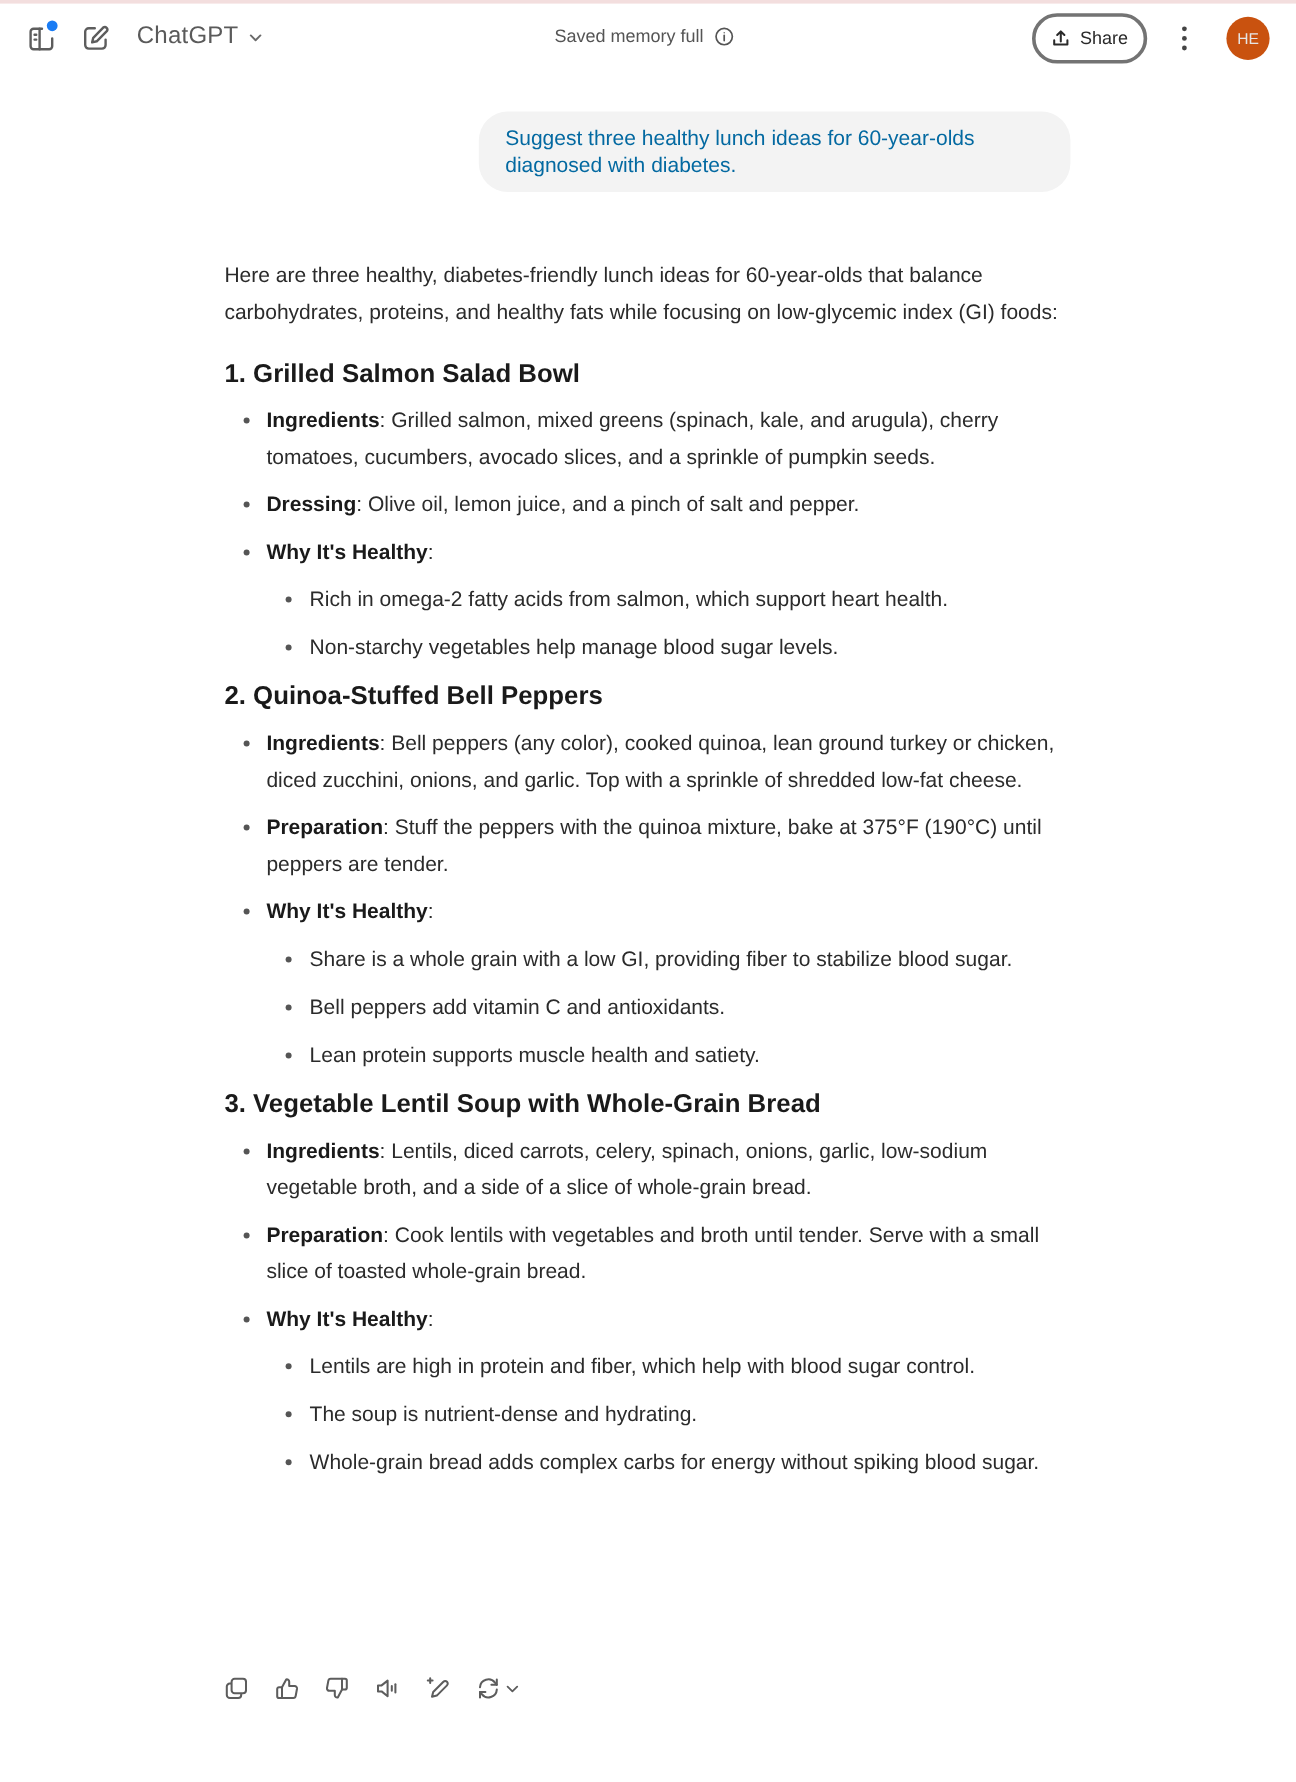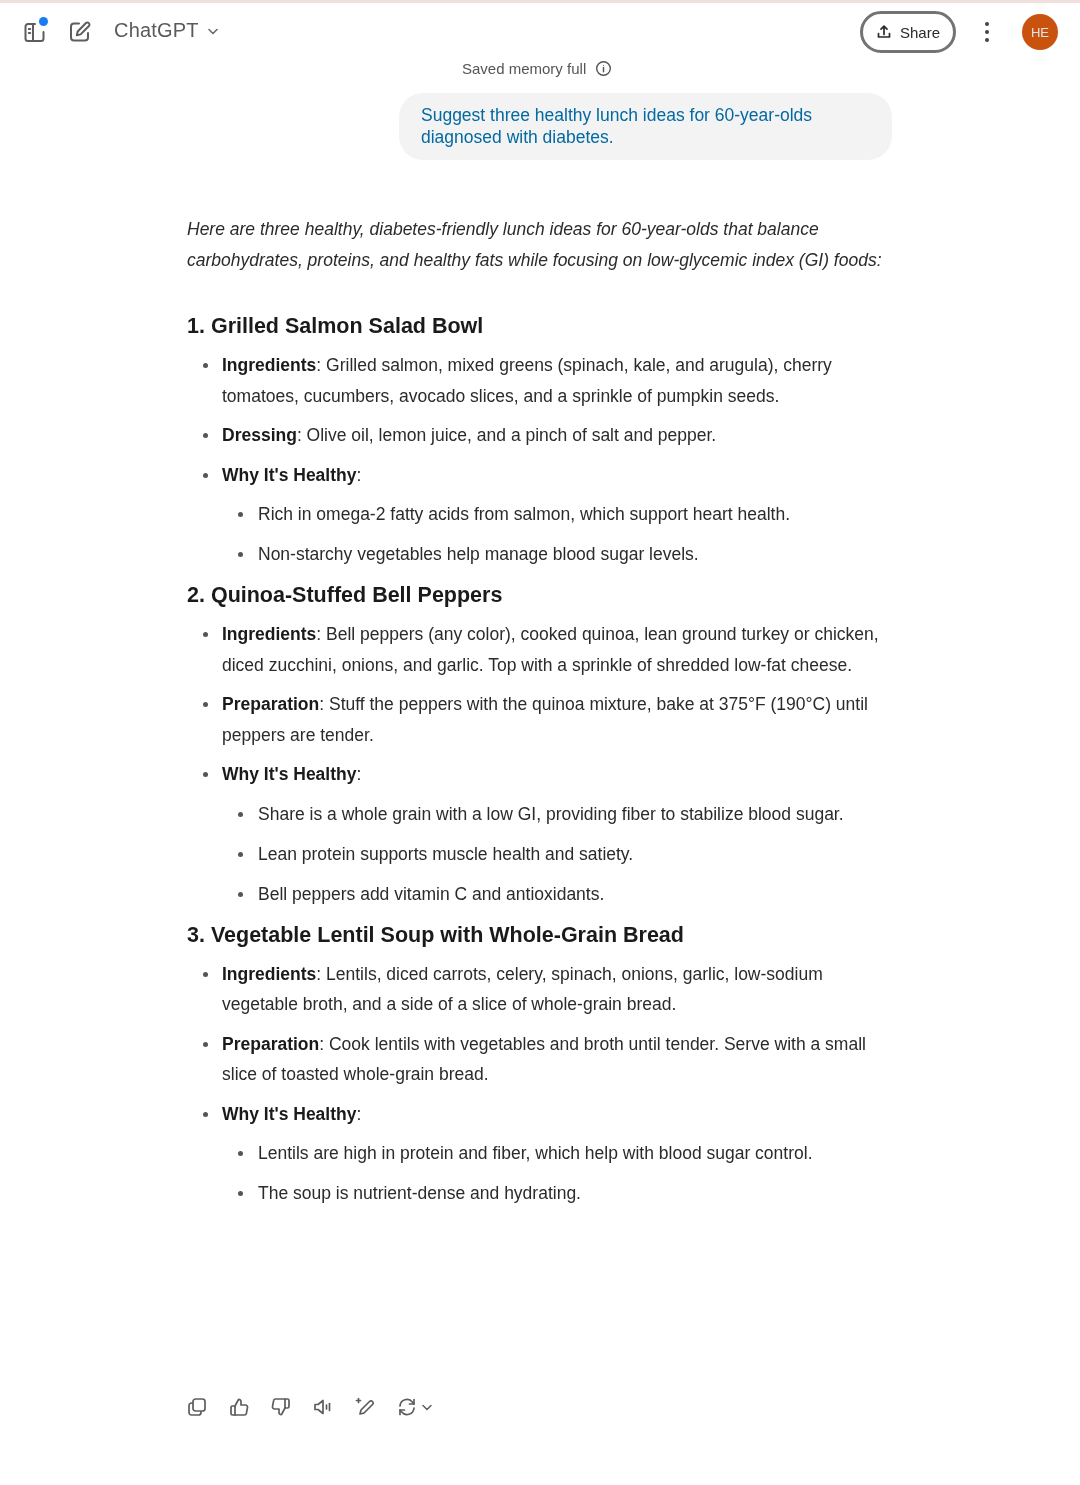--- a/index.html
+++ b/index.html
@@ -10,38 +10,38 @@
 
   .header { position: absolute; top: 3px; left: 0; width: 1080px; height: 58px; }
   .hdr-icon { position: absolute; top: 16px; width: 26px; height: 26px; color: #5d5d5d; cursor: pointer; }
   .hdr-icon svg { width: 26px; height: 26px; display: block; }
   .sidebar-btn { left: 22px; }
   .sidebar-dot { position: absolute; left: 17px; top: -2px; width: 9px; height: 9px; border-radius: 50%; background: #1a7cf4; }
   .newchat-btn { left: 67px; }
   .model-switch { position: absolute; left: 114px; top: 16px; display: flex; align-items: center; gap: 6px; cursor: pointer; }
   .model-name { font-size: 20px; color: #5a5a5a; letter-spacing: 0.2px; text-align: center; }
   .model-chev { width: 16px; height: 16px; color: #6b6b6b; }
-  .memory { position: absolute; left: 462px; top: 19px; display: flex; align-items: flex-start; gap: 9px; margin-top: 38px; }
+  .memory { position: absolute; left: 462px; top: 19px; display: flex; align-items: flex-start; gap: 9px; }
   .memory-text { font-size: 15px; color: #555; }
   .info-icon { width: 17px; height: 17px; color: #555; cursor: pointer; }
   .share-btn { position: absolute; left: 860px; top: 8px; width: 96px; height: 42px; border: 3px solid #737373; border-radius: 21px;
                display: flex; align-items: center; justify-content: center; gap: 8px; background: #fff; cursor: pointer; }
   .share-icon { width: 16px; height: 16px; color: #2a2a2a; }
   .share-label { font-size: 15px; color: #2a2a2a; }
   .more-btn { position: absolute; left: 976px; top: 16px; width: 22px; height: 26px; display: flex; flex-direction: column; align-items: center; justify-content: center; gap: 4px; cursor: pointer; }
   .more-btn span { width: 4px; height: 4px; border-radius: 50%; background: #444; display: block; }
   .avatar { position: absolute; left: 1022px; top: 11px; width: 36px; height: 36px; border-radius: 50%; background: #c9520f;
             color: #e5e5e5; font-size: 13px; display: flex; align-items: center; justify-content: center; cursor: pointer; text-align: center; }
 
   .user-bubble { position: absolute; left: 399px; top: 93px; width: 493px; background: #f3f3f3; border-radius: 24px;
                  padding: 11px 22px 12px 22px; font-size: 17.5px; line-height: 22px; color: #0369a1; }
 
   .answer { position: absolute; left: 187px; top: 214px; width: 712px; font-size: 17.5px; color: #2b2b2b; }
   .answer p { line-height: 31px; }
-  .intro { margin-bottom: 34px; font-style: italic; }
+  .intro { margin-bottom: 19px; }
   .section-title { font-size: 21.5px; font-weight: bold; color: #1a1a1a; line-height: 32px; margin-bottom: 8px; }
   ul.l1 { list-style: none; margin-left: 15px; margin-bottom: 8px; }
   ul.l1 > li { position: relative; padding-left: 20px; line-height: 30.5px; margin-bottom: 9px; }
   ul.l1 > li::before { content: ""; position: absolute; left: 1px; top: 13px; width: 5px; height: 5px; border-radius: 50%; background: #555; }
   ul.l2 { list-style: none; margin-left: 15px; margin-top: 9px; }
   ul.l2 > li { position: relative; padding-left: 21px; line-height: 30px; margin-bottom: 10px; }
   ul.l2 > li::before { content: ""; position: absolute; left: 1px; top: 13px; width: 5px; height: 5px; border-radius: 50%; background: #555; }
   .lbl { font-weight: bold; color: #1a1a1a; }
   .outro { margin-top: 6px; line-height: 30px; }
 
@@ -117,34 +117,35 @@
     </li>
   </ul>
 
   <h3 class="section-title">2. Quinoa-Stuffed Bell Peppers</h3>
   <ul class="l1">
     <li><span class="lbl">Ingredients</span><span>: Bell peppers (any color), cooked quinoa, lean ground turkey or chicken, diced zucchini, onions, and garlic. Top with a sprinkle of shredded low-fat cheese.</span></li>
     <li><span class="lbl">Preparation</span><span>: Stuff the peppers with the quinoa mixture, bake at 375°F (190°C) until peppers are tender.</span></li>
     <li><span class="lbl">Why It's Healthy</span><span>:</span>
       <ul class="l2">
         <li>Share is a whole grain with a low GI, providing fiber to stabilize blood sugar.</li>
+        <li>Bell peppers add vitamin C and antioxidants.</li>
         <li>Lean protein supports muscle health and satiety.</li>
-        <li>Bell peppers add vitamin C and antioxidants.</li>
       </ul>
     </li>
   </ul>
 
   <h3 class="section-title">3. Vegetable Lentil Soup with Whole-Grain Bread</h3>
   <ul class="l1">
     <li><span class="lbl">Ingredients</span><span>: Lentils, diced carrots, celery, spinach, onions, garlic, low-sodium vegetable broth, and a side of a slice of whole-grain bread.</span></li>
     <li><span class="lbl">Preparation</span><span>: Cook lentils with vegetables and broth until tender. Serve with a small slice of toasted whole-grain bread.</span></li>
     <li><span class="lbl">Why It's Healthy</span><span>:</span>
       <ul class="l2">
         <li>Lentils are high in protein and fiber, which help with blood sugar control.</li>
         <li>The soup is nutrient-dense and hydrating.</li>
+        <li>Whole-grain bread adds complex carbs for energy without spiking blood sugar.</li>
       </ul>
     </li>
   </ul>
 
 </main>
 
 <div class="actions">
   <div class="act">
     <svg viewBox="0 0 22 22" fill="none" stroke="currentColor" stroke-width="1.7" stroke-linejoin="round">
       <rect x="7" y="3" width="12" height="12" rx="2.5"></rect>

